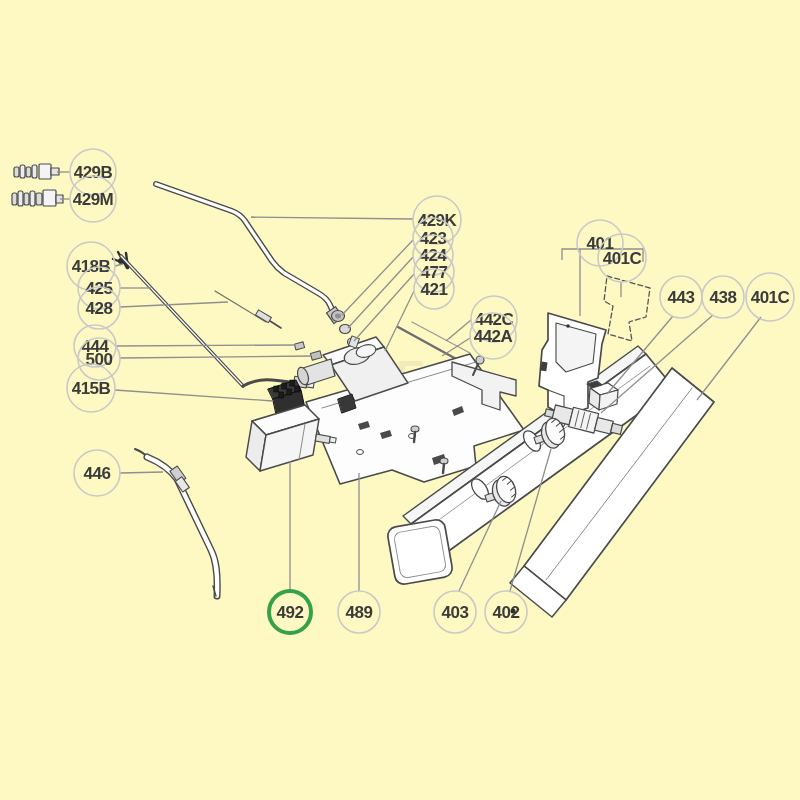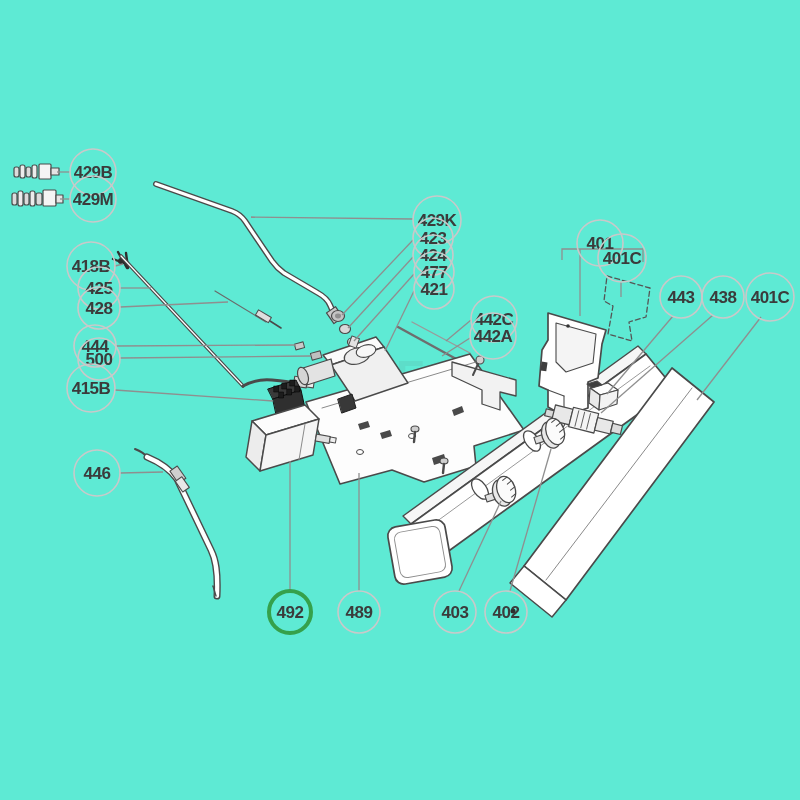--- a/index.html
+++ b/index.html
@@ -1,16 +1,16 @@
 <!DOCTYPE html>
 <html><head>
 <meta charset="utf-8">
 <style>
   html,body{margin:0;padding:0;background:#ffffff;}
-  #stage{width:800px;height:800px;position:relative;background:#5eead4;overflow:hidden;}
+  #stage{width:800px;height:800px;position:relative;background:#fef9c3;overflow:hidden;}
   svg{display:block;}
   .lbl{font-family:"Liberation Sans",sans-serif;font-weight:bold;font-size:17px;fill:#3b3b3b;letter-spacing:-0.5px;}
   .wm{font-family:"Liberation Sans",sans-serif;font-weight:bold;font-size:44px;fill:#555555;opacity:0.08;}
 </style>
 </head>
 <body>
 
 <div id="stage">
 <svg width="800" height="800" viewBox="0 0 800 800">
 

